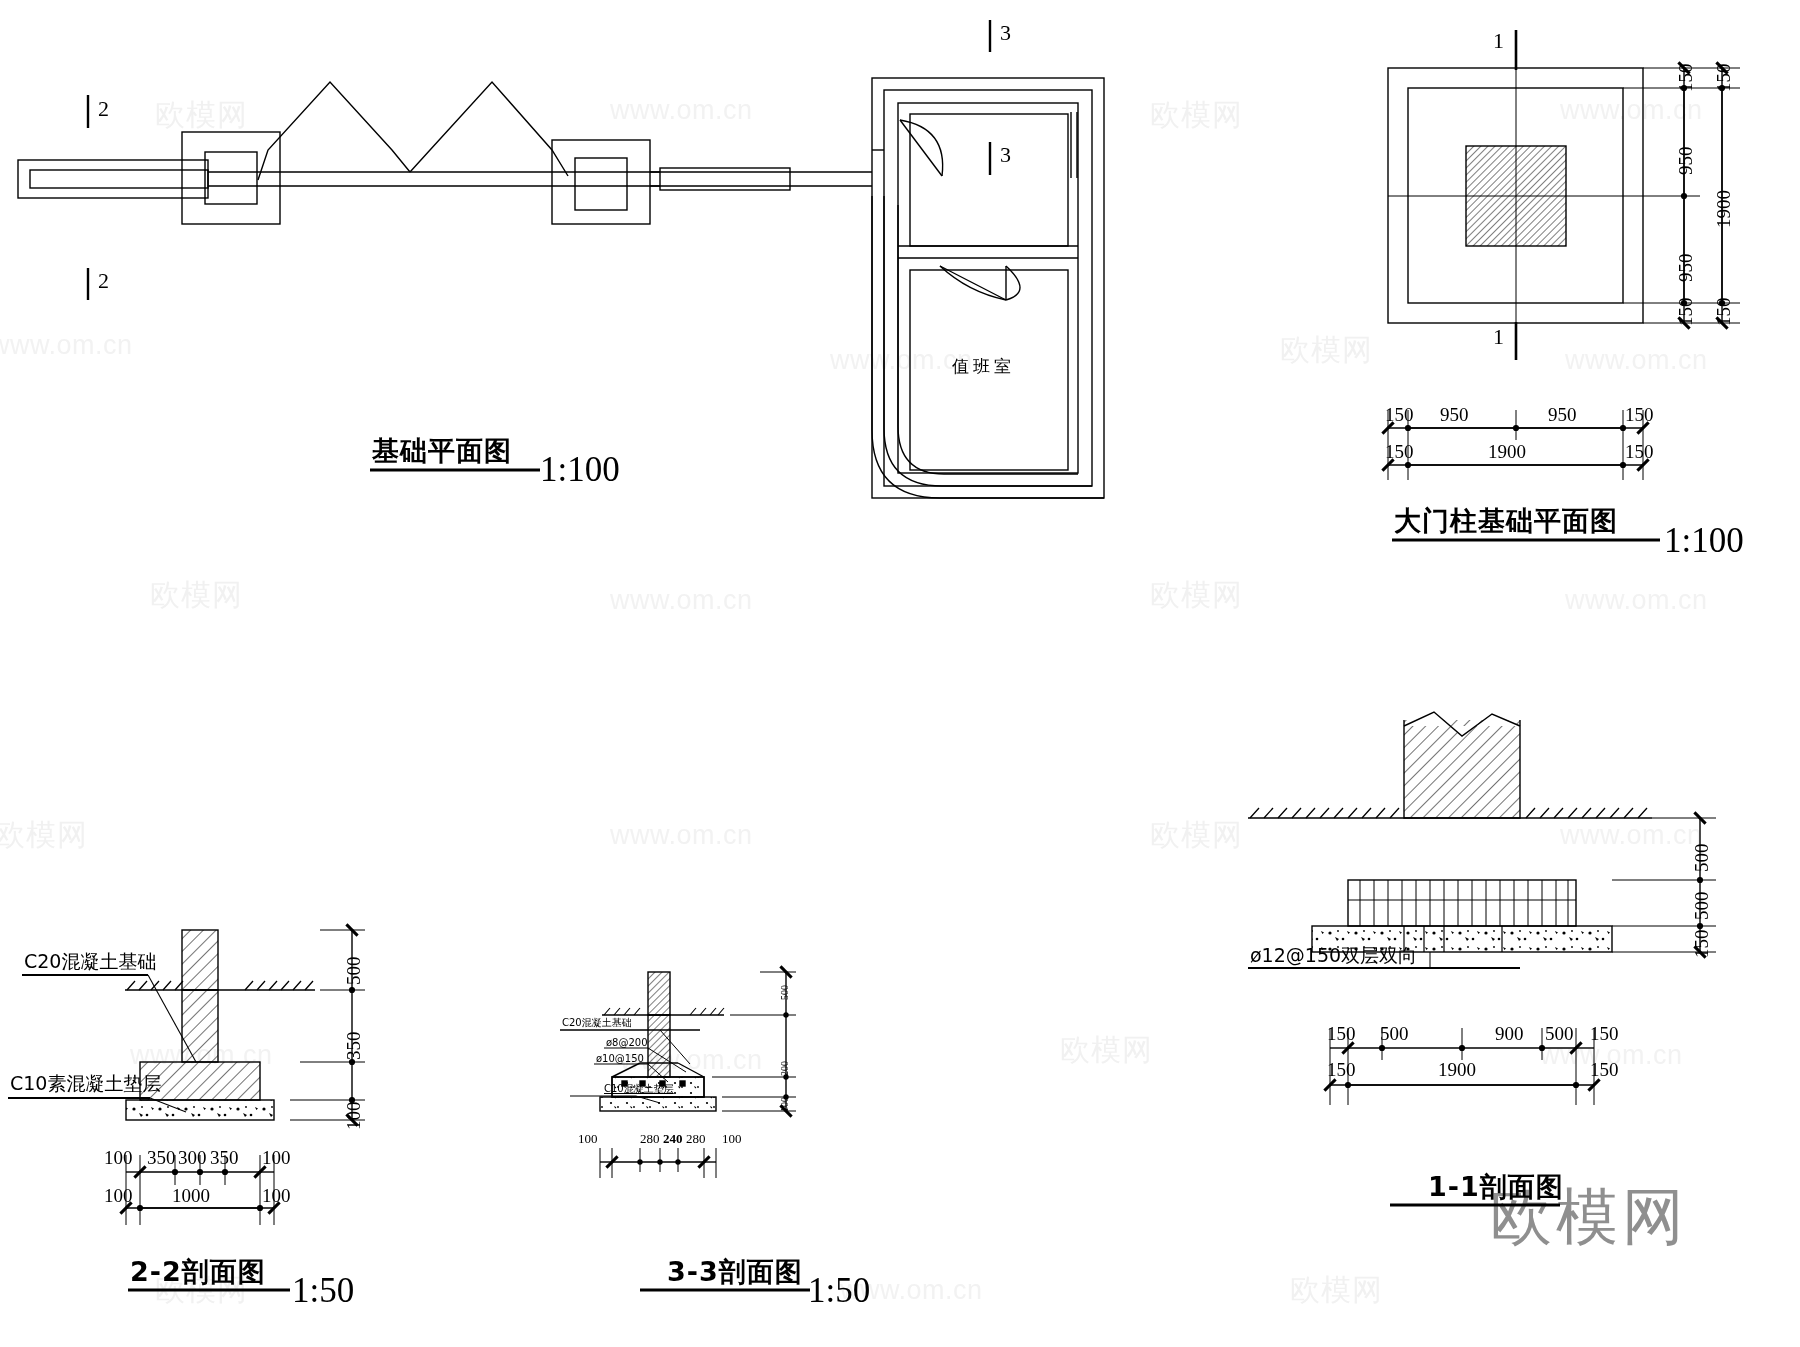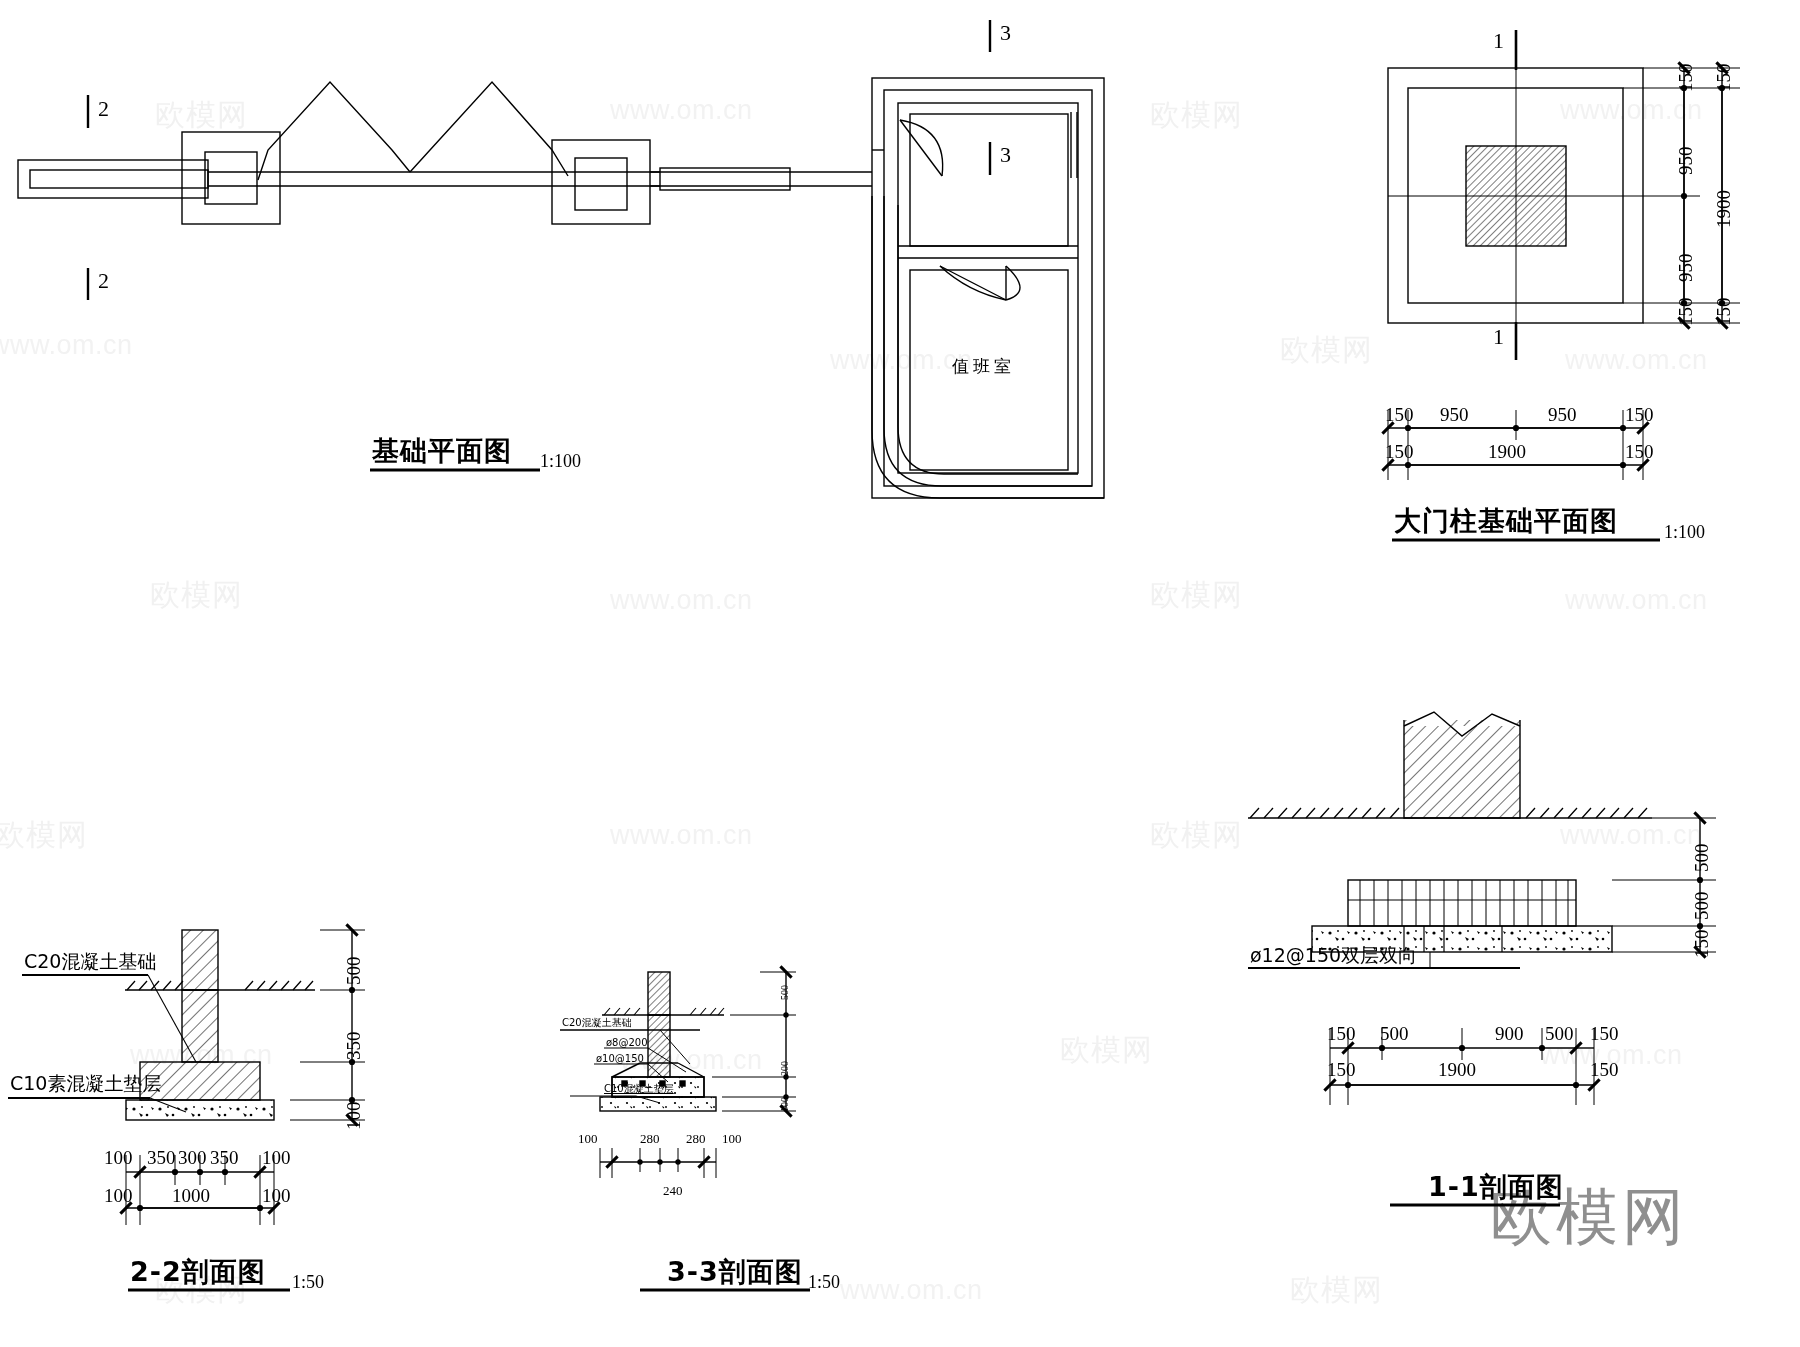--- a/index.html
+++ b/index.html
@@ -57,21 +57,21 @@
     line-height: 1;
   }
   .title-cn {
     font-family: "DejaVu Sans", sans-serif;
     font-weight: bold;
     font-size: 27px;
     letter-spacing: 1px;
   }
   .title-scale {
     font-family: "Liberation Serif", serif;
-    font-size: 18px;
+    font-size: 35px;
   }
   .dim {
     font-family: "Liberation Serif", serif;
     font-size: 19px;
   }
   .dim-s {
     font-family: "Liberation Serif", serif;
     font-size: 13px;
   }
   .dim-xs {
@@ -499,21 +499,21 @@
   <div class="lbl note-s" style="left:606px;top:1038px;">ø8@200</div>
   <div class="lbl note-s" style="left:596px;top:1054px;">ø10@150</div>
   <div class="lbl note-s" style="left:604px;top:1084px;text-decoration:underline;">C10混凝土垫层</div>
 
   <div class="lbl dim-xs vert" style="left:780px;top:1000px;">500</div>
   <div class="lbl dim-xs vert" style="left:780px;top:1076px;">200</div>
   <div class="lbl dim-xs vert" style="left:780px;top:1112px;">100</div>
 
   <div class="lbl dim-s" style="left:578px;top:1132px;">100</div>
   <div class="lbl dim-s" style="left:640px;top:1132px;">280</div>
-  <div class="lbl dim-s" style="left:663px;top:1184px;">240</div>
+  <div class="lbl dim-s" style="left:663px;top:1132px;font-weight:bold;">240</div>
   <div class="lbl dim-s" style="left:686px;top:1132px;">280</div>
   <div class="lbl dim-s" style="left:722px;top:1132px;">100</div>
 
   <div class="lbl title-cn" style="left:642px;top:1258px;margin-left:25px;">3-3剖面图</div>
   <div class="lbl title-scale" style="left:808px;top:1273px;">1:50</div>
 
   <div class="lbl note" style="left:1250px;top:946px;">ø12@150双层双向</div>
 
   <div class="lbl dim vert" style="left:1692px;top:872px;">500</div>
   <div class="lbl dim vert" style="left:1692px;top:920px;">500</div>

